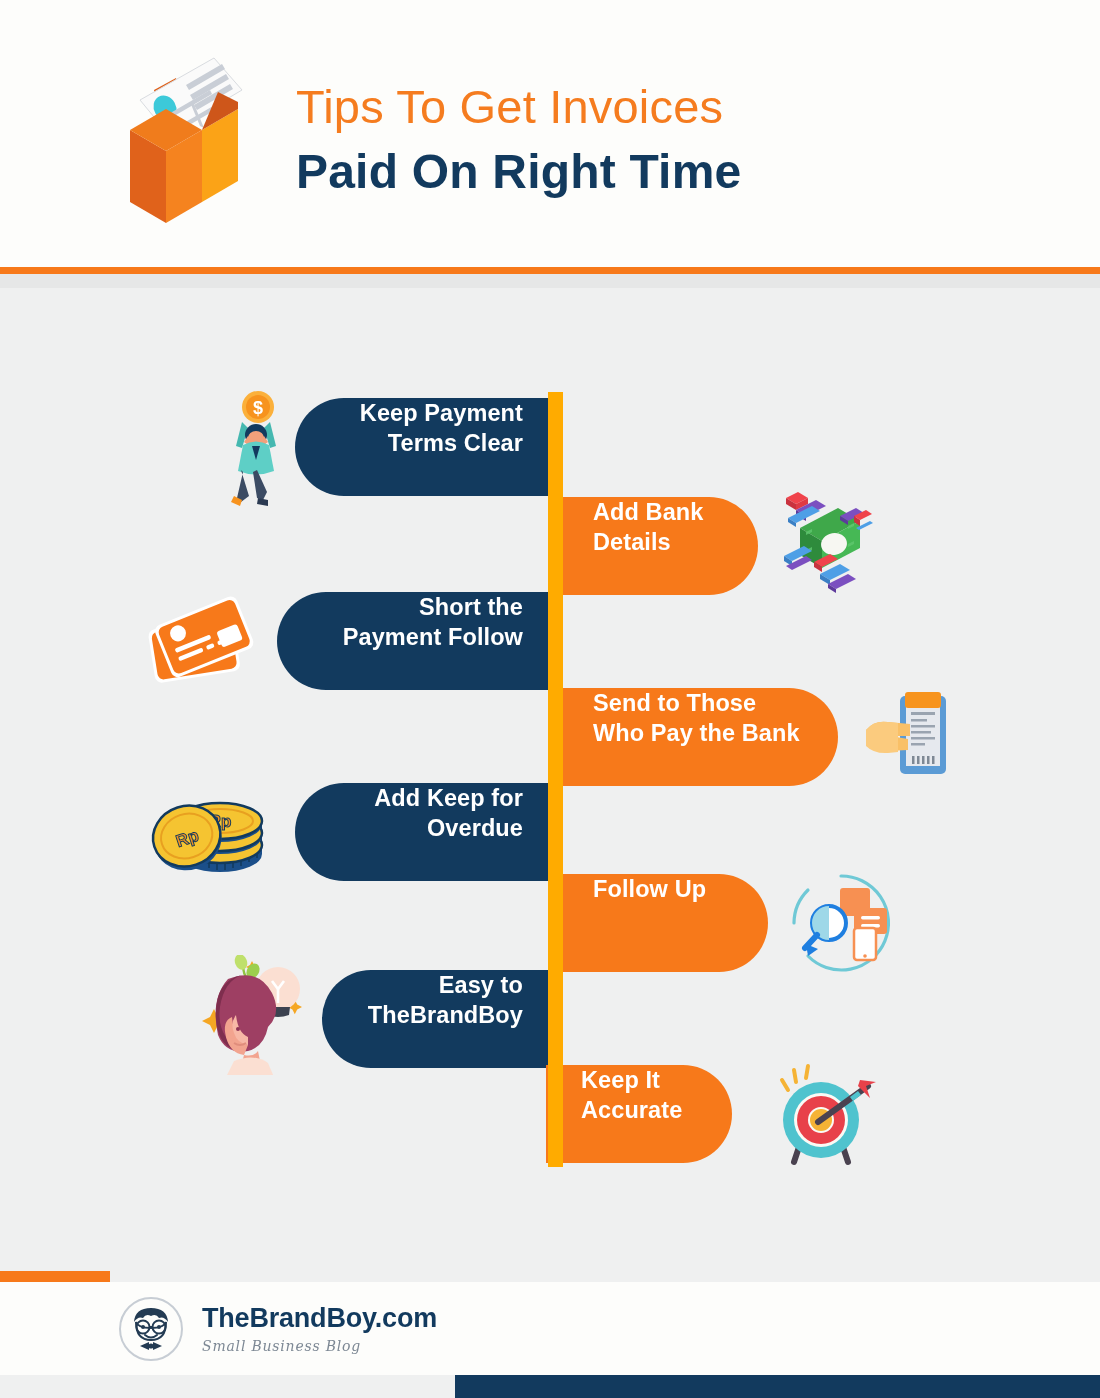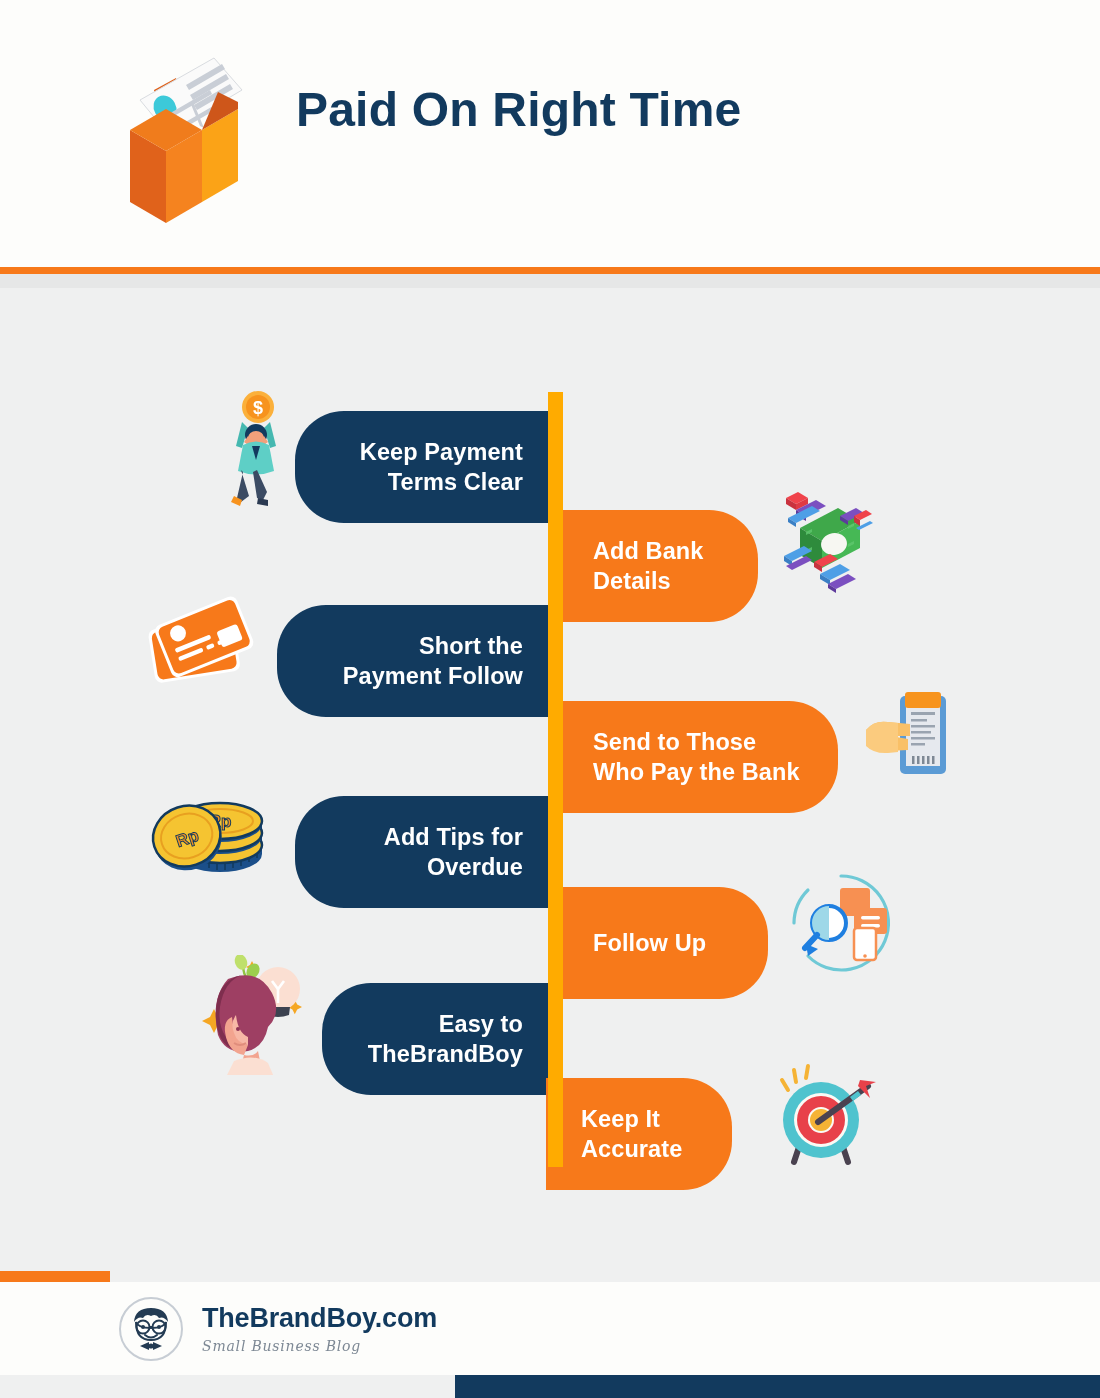--- a/index.html
+++ b/index.html
@@ -79,25 +79,23 @@
   }
 
   
   .row {
     position: absolute;
     left: 0;
     width: 1100px;
   }
   .pill {
     position: absolute;
-    height: 112px;
+    height: 98px;
     display: flex;
-    align-items: center;
     z-index: 2;
-    margin-top: 13px;
   }
   .pill-left {
     background: #123A5E;
     border-radius: 49px 0 0 49px;
     justify-content: flex-end;
     padding-right: 30px;
   }
   .pill-right {
     background: #F7791A;
     border-radius: 0 49px 49px 0;
@@ -199,20 +197,21 @@
         <path d="M48 113 L84 92 L84 164 L48 185 Z" fill="#F5831F"></path>
 
         <path d="M84 92 L120 71 L120 143 L84 164 Z" fill="#FBA317"></path>
 
         <path d="M12 92 L48 71 L84 92 L48 113 Z" fill="#F07C1C"></path>
         <path d="M84 92 L120 71 L120 64 L100 54 Z" fill="#CE561A"></path>
       </svg>
     </span>
 
     <div id="title-block">
+      <div id="title-line1">Tips To Get Invoices</div>
       <div id="title-line2">Paid On Right Time</div>
     </div>
   </div>
 </div>
 <div id="header-rule"></div>
 
 <div id="panel">
   <div id="panel-top-shade"></div>
   <div id="panel-accent-bar"></div>
 </div>
@@ -388,21 +387,21 @@
       <g transform="rotate(-18 42 55)">
         <ellipse cx="42" cy="58" rx="34" ry="30" fill="#1B4F8A"></ellipse>
         <ellipse cx="42" cy="54" rx="34" ry="30" fill="#F5C431" stroke="#123A5E" stroke-width="2.5"></ellipse>
         <ellipse cx="42" cy="54" rx="26" ry="22" fill="none" stroke="#E8A020" stroke-width="2"></ellipse>
         <text x="42" y="62" font-family="Liberation Sans, sans-serif" font-size="17" font-weight="700" fill="#F7941E" stroke="#123A5E" stroke-width="1" text-anchor="middle">Rp</text>
       </g>
     </svg>
   </div>
   <div class="pill pill-left" style="left:295px; top:783px; width:258px;">
     <div class="pill-text">
-      <span>Add Tips for</span><br>
+      <span>Add Keep for</span><br>
       <span>Overdue</span>
     </div>
   </div>
 </div>
 
 <div class="row" style="top:0">
   <div class="pill pill-right" style="left:558px; top:874px; width:210px;">
     <div class="pill-text">
       <span>Follow Up</span>
     </div>

